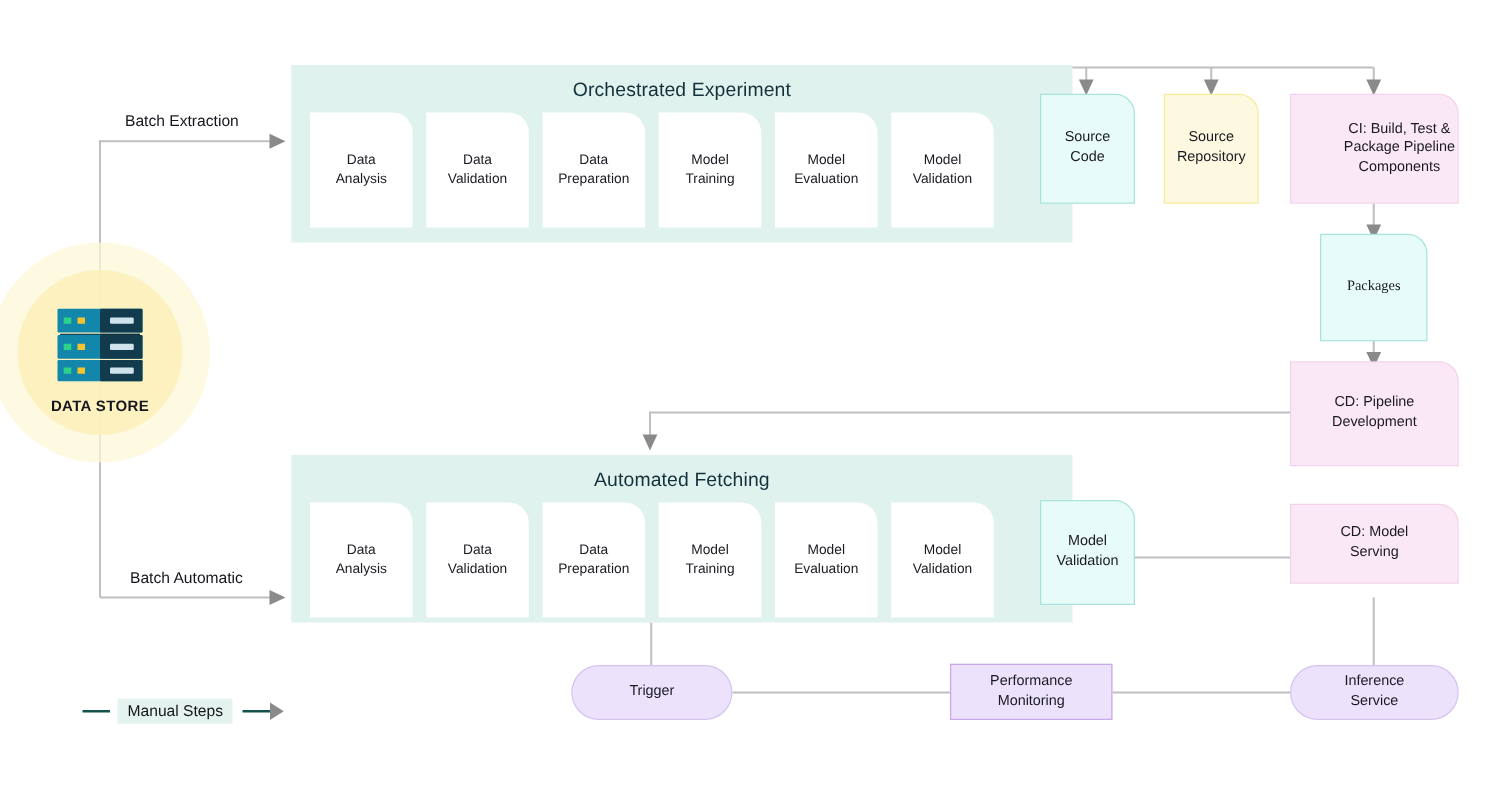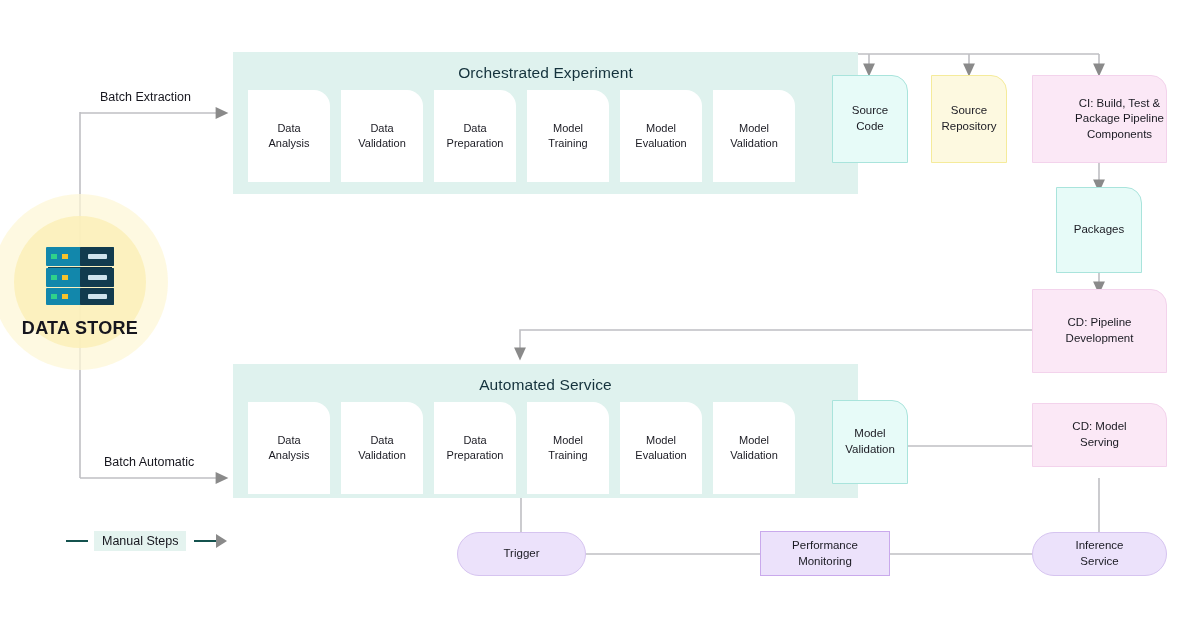--- a/index.html
+++ b/index.html
@@ -26,27 +26,27 @@
   .node.pill{border-radius:999px;background:#ece2fb;border:1.4px solid #d6c4f0;}
   .node.lav{background:#ece2fb;border:1.4px solid #c9a9ec;border-radius:0;}
 
   
   .glow-out{position:absolute;left:-8px;top:194px;width:176px;height:176px;
     border-radius:50%;background:#fdf6d6;opacity:.72;}
   .glow-in{position:absolute;left:14px;top:216px;width:132px;height:132px;
     border-radius:50%;background:#fbf0b8;opacity:.85;}
   .ds-icon{position:absolute;left:42px;top:245px;width:76px;height:62px;}
   .ds-label{position:absolute;left:0;top:318px;width:160px;text-align:center;
-    font-size:18px;font-weight:700;letter-spacing:.3px;color:#16161e;}
+    font-size:12px;font-weight:700;letter-spacing:.3px;color:#16161e;}
 
   
   .caption{position:absolute;font-size:12.5px;color:#16161e;white-space:nowrap;}
 
   
-  .legend{position:absolute;left:66px;top:530px;}
+  .legend{position:absolute;left:66px;top:558px;}
   .legend-row{display:flex;align-items:center;height:22px;margin-bottom:6px;}
   .leg-dash{width:22px;height:2.5px;background:#14524e;}
   .leg-text{background:#e4f3ef;font-size:12.5px;color:#16161e;
     padding:3px 8px;margin-left:6px;white-space:nowrap;}
   .leg-arrow{display:flex;align-items:center;margin-left:8px;}
   .leg-line{width:22px;height:2.5px;background:#14524e;}
   .leg-head{width:0;height:0;border-left:11px solid #8a8a8a;
     border-top:7px solid transparent;border-bottom:7px solid transparent;}
 </style>
 </head>
@@ -135,36 +135,36 @@
     <div class="group-title">Orchestrated Experiment</div>
     <div class="stage" style="left:15px;">Data<br>Analysis</div>
     <div class="stage" style="left:108px;">Data<br>Validation</div>
     <div class="stage" style="left:201px;">Data<br>Preparation</div>
     <div class="stage" style="left:294px;">Model<br>Training</div>
     <div class="stage" style="left:387px;">Model<br>Evaluation</div>
     <div class="stage" style="left:480px;">Model<br>Validation</div>
   </div>
 
   <div class="group" style="left:233px;top:364px;width:577px;height:134px;">
-    <div class="group-title">Automated Service</div>
+    <div class="group-title">Automated Fetching</div>
     <div class="stage" style="left:15px;">Data<br>Analysis</div>
     <div class="stage" style="left:108px;">Data<br>Validation</div>
     <div class="stage" style="left:201px;">Data<br>Preparation</div>
     <div class="stage" style="left:294px;">Model<br>Training</div>
     <div class="stage" style="left:387px;">Model<br>Evaluation</div>
     <div class="stage" style="left:480px;">Model<br>Validation</div>
   </div>
 
   <div class="node cyan" style="left:832px;top:75px;width:76px;height:88px;">Source<br>Code</div>
 
   <div class="node yellow" style="left:931px;top:75px;width:76px;height:88px;">Source<br>Repository</div>
 
   <div class="node pink" style="left:1032px;top:75px;width:135px;height:88px;padding-left:40px;">CI: Build, Test &amp;<br>Package Pipeline<br>Components</div>
 
-  <div class="node cyan" style="left:1056px;top:187px;width:86px;height:86px;">Packages</div>
+  <div class="node cyan" style="left:1056px;top:187px;width:86px;height:86px;font-family:Liberation Serif, serif;">Packages</div>
 
   <div class="node pink" style="left:1032px;top:289px;width:135px;height:84px;">CD: Pipeline<br>Development</div>
 
   <div class="node cyan" style="left:832px;top:400px;width:76px;height:84px;">Model<br>Validation</div>
 
   <div class="node pink" style="left:1032px;top:403px;width:135px;height:64px;">CD: Model<br>Serving</div>
 
   <div class="node pill" style="left:457px;top:532px;width:129px;height:44px;">Trigger</div>
 
   <div class="node lav" style="left:760px;top:531px;width:130px;height:45px;">Performance<br>Monitoring</div>

